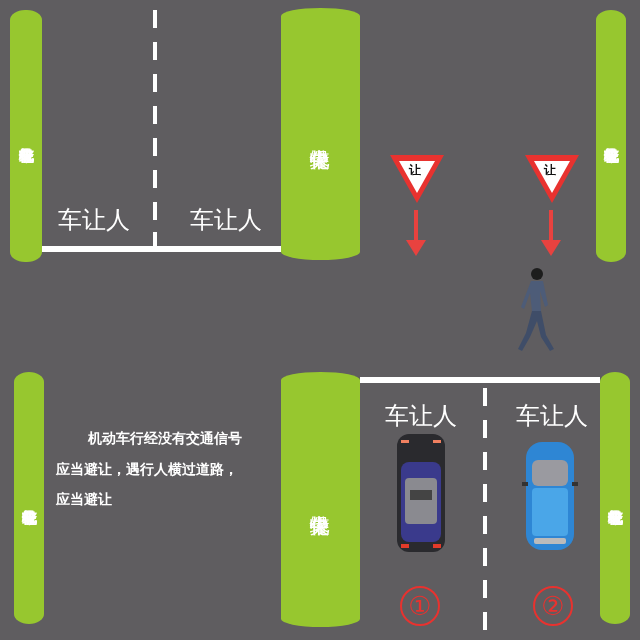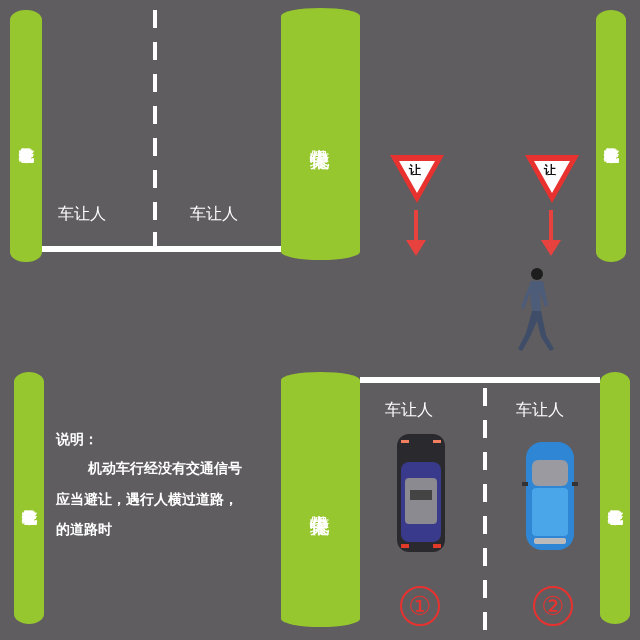--- a/index.html
+++ b/index.html
@@ -5,21 +5,21 @@
   html,body{margin:0;padding:0;}
   body{width:640px;height:640px;background:#5f5d60;position:relative;overflow:hidden;font-family:"DejaVu Sans",sans-serif;}
   .abs{position:absolute;}
   .strip{background:#97c72f;border-radius:15px/10px;display:flex;align-items:center;justify-content:center;}
   .vtext{color:#ffffff;writing-mode:vertical-rl;text-orientation:upright;font-weight:bold;letter-spacing:0px;}
   .median{background:#97c72f;border-radius:40px/8px;display:flex;align-items:center;justify-content:center;}
   .median .vtext{font-size:20px;font-weight:normal;}
   .strip .vtext{font-size:15px;}
   .stopline{background:#ffffff;height:6px;}
   .dash{width:4px;background:#ffffff;}
-  .lanelabel{color:#ffffff;font-size:16px;}
+  .lanelabel{color:#ffffff;font-size:24px;}
   .note{color:#ffffff;font-size:14px;font-weight:bold;line-height:30px;}
   .circle{width:36px;height:36px;border:2px solid #e8322f;border-radius:50%;color:#e8322f;font-size:26px;display:flex;align-items:center;justify-content:center;}
 </style>
 </head>
 <body>
 
 <div class="abs strip" style="left:10px;top:10px;width:32px;height:252px;">
   <span class="vtext">机非绿化带</span>
 </div>
 
@@ -73,24 +73,23 @@
 
 <div class="abs strip" style="left:596px;top:10px;width:30px;height:252px;">
   <span class="vtext">机非绿化带</span>
 </div>
 
 <div class="abs strip" style="left:14px;top:372px;width:30px;height:252px;">
   <span class="vtext">机非绿化带</span>
 </div>
 
 <div class="abs" style="left:56px;top:424px;width:230px;">
-  <div class="note">说明：</div>
   <div class="note" style="padding-left:32px;font-family:Liberation Serif, serif;">机动车行经没有交通信号</div>
   <div class="note">应当避让，遇行人横过道路，</div>
-  <div class="note">的道路时</div>
+  <div class="note">应当避让</div>
 </div>
 
 <div class="abs median" style="left:281px;top:372px;width:79px;height:255px;">
   <span class="vtext">中央绿化带</span>
 </div>
 
 <div class="abs stopline" style="left:360px;top:377px;width:240px;"></div>
 
 <div class="abs" style="left:483px;top:388px;width:4px;height:250px;">
   <div class="dash abs" style="top:0;height:18px;"></div>

